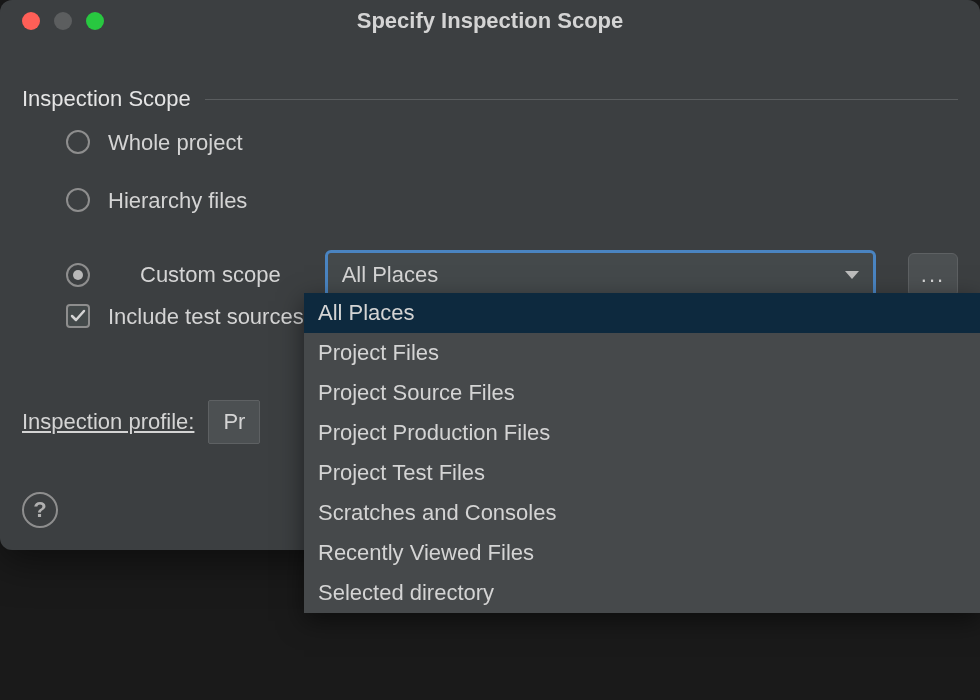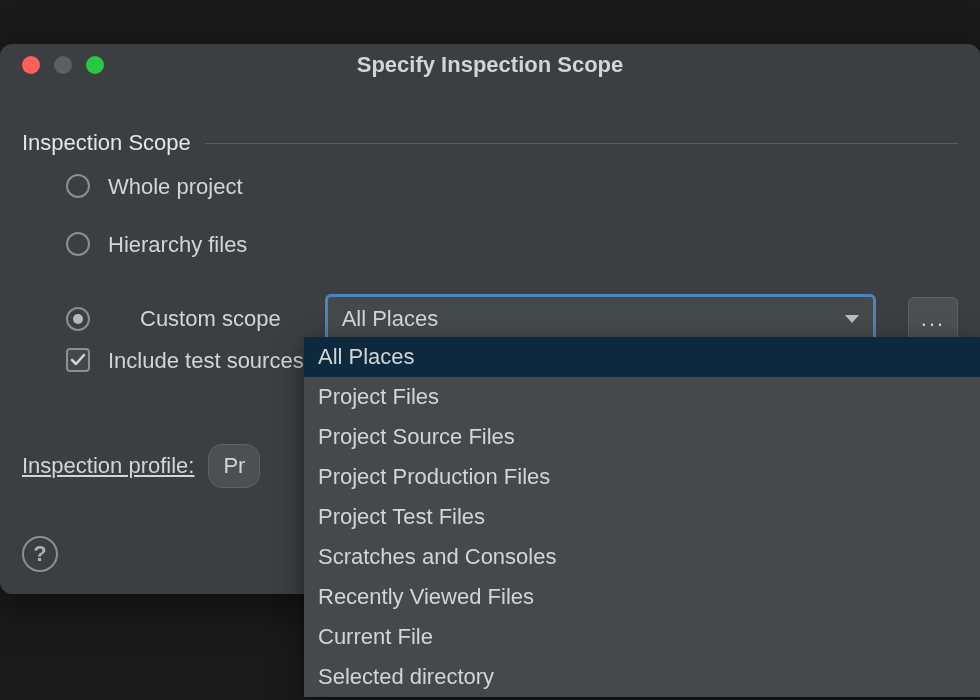--- a/index.html
+++ b/index.html
@@ -14,21 +14,20 @@
       height: 700px;
       overflow: hidden;
     }
     .dialog {
       background: #3c3f41;
       width: 980px;
       height: 550px;
       border-radius: 12px;
       position: relative;
       box-shadow: 0 10px 40px rgba(0,0,0,0.5);
-      margin-top: 44px;
     }
     .titlebar {
       height: 42px;
       display: flex;
       align-items: center;
       position: relative;
     }
     .traffic-lights {
       display: flex;
       gap: 14px;
@@ -166,21 +165,21 @@
     }
     .profile-label {
       color: #d4d4d4;
       font-size: 22px;
       text-decoration: underline;
     }
     .profile-dropdown {
       height: 44px;
       background: #4c5052;
       border: 1px solid #5e6163;
-      border-radius: 14px;
+      border-radius: 2px;
       display: flex;
       align-items: center;
       padding: 0 14px;
     }
     .help-btn {
       width: 36px;
       height: 36px;
       border-radius: 50%;
       border: 2px solid #8e8e8e;
       color: #b0b0b0;
@@ -277,16 +276,15 @@
   </div>
 
   <div class="dropdown-list">
     <div class="dropdown-item highlighted">All Places</div>
     <div class="dropdown-item">Project Files</div>
     <div class="dropdown-item">Project Source Files</div>
     <div class="dropdown-item">Project Production Files</div>
     <div class="dropdown-item">Project Test Files</div>
     <div class="dropdown-item">Scratches and Consoles</div>
     <div class="dropdown-item">Recently Viewed Files</div>
-    <div class="dropdown-item">Current File</div>
     <div class="dropdown-item">Selected directory</div>
   </div>
 </div>
 
 </body></html>

